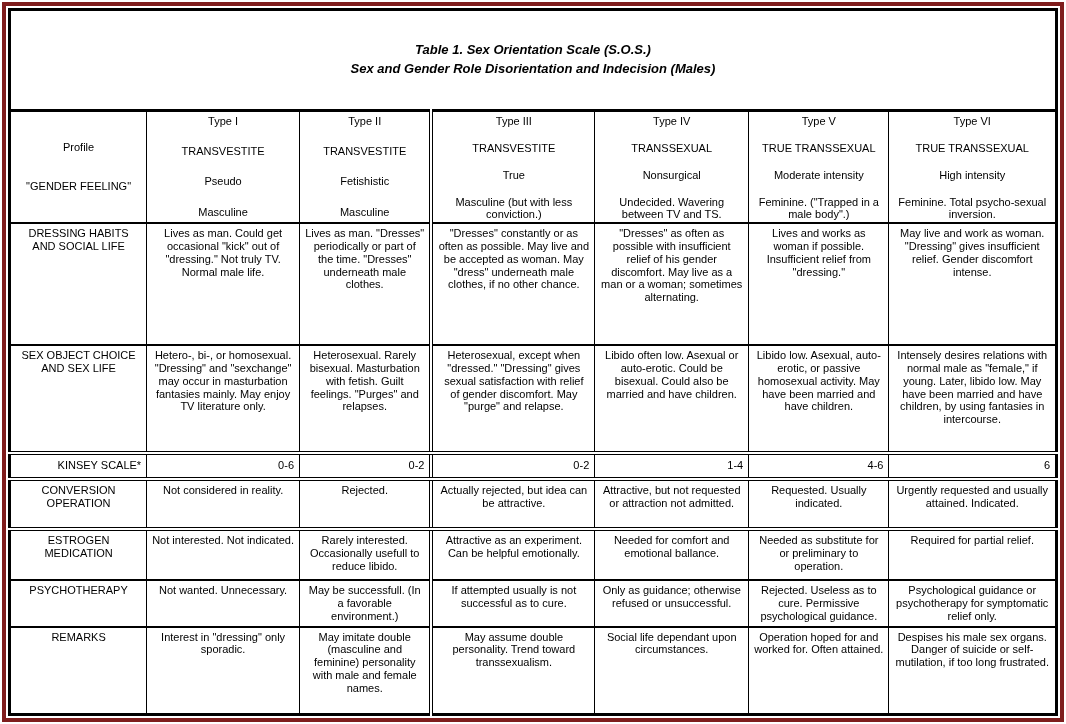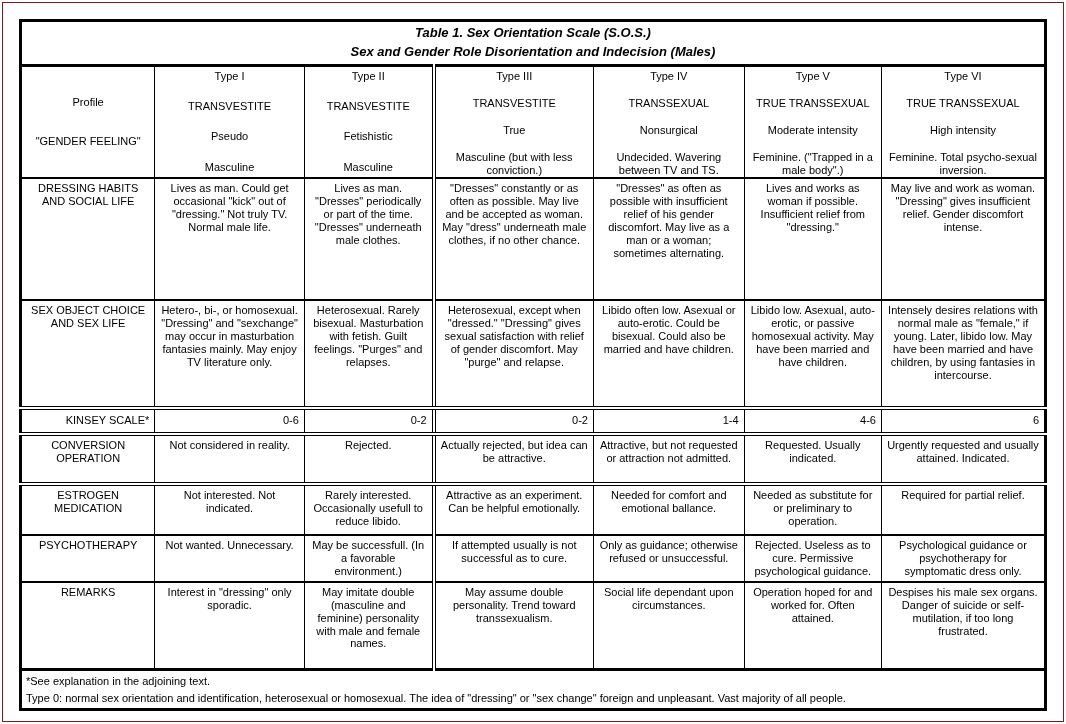--- a/index.html
+++ b/index.html
@@ -3,21 +3,21 @@
 <meta charset="utf-8">
 <style>
   html,body{margin:0;padding:0;background:#fff;}
   .page{
     width:1066px;height:724px;background:#fff;color:#000;
     font-family:"Liberation Sans","DejaVu Sans",sans-serif;
     position:relative;overflow:hidden;box-sizing:border-box;
   }
   .outer-frame{
     position:absolute;top:2px;left:2px;right:2px;bottom:2px;
-    border:1px solid #7f1d1d;padding:16px;box-sizing:border-box;
+    border:4px solid #7f1d1d;padding:2px;box-sizing:border-box;
   }
   table.sos{
     width:100%;height:100%;
     border-collapse:collapse;table-layout:fixed;
     border:3px solid #000;
   }
   td{
     border:1px solid #000;
     font-size:11px;line-height:1.18;
     text-align:center;vertical-align:top;
@@ -195,35 +195,29 @@
         <td>Required for partial relief.</td>
       </tr>
 
       <tr class="r-psych">
         <td class="row-label">PSYCHOTHERAPY</td>
         <td>Not wanted. Unnecessary.</td>
         <td>May be successfull. (In a favorable environment.)</td>
         <td class="dl">If attempted usually is not successful as to cure.</td>
         <td>Only as guidance; otherwise refused or unsuccessful.</td>
         <td>Rejected. Useless as to cure. Permissive psychological guidance.</td>
-        <td>Psychological guidance or psychotherapy for symptomatic dress only.</td>
+        <td>Psychological guidance or psychotherapy for symptomatic relief only.</td>
       </tr>
 
       <tr class="r-remarks">
         <td class="row-label">REMARKS</td>
         <td>Interest in "dressing" only sporadic.</td>
         <td>May imitate double (masculine and feminine) personality with male and female names.</td>
         <td class="dl">May assume double personality. Trend toward transsexualism.</td>
         <td>Social life dependant upon circumstances.</td>
         <td>Operation hoped for and worked for. Often attained.</td>
         <td>Despises his male sex organs. Danger of suicide or self-mutilation, if too long frustrated.</td>
       </tr>
 
-      <tr class="footer-row">
-        <td colspan="7">
-          <div>*See explanation in the adjoining text.</div>
-          <div>Type 0: normal sex orientation and identification, heterosexual or homosexual. The idea of "dressing" or "sex change" foreign and unpleasant. Vast majority of all people.</div>
-        </td>
-      </tr>
     </tbody>
       </table>
   </div>
 </div>
 
 </body></html>

